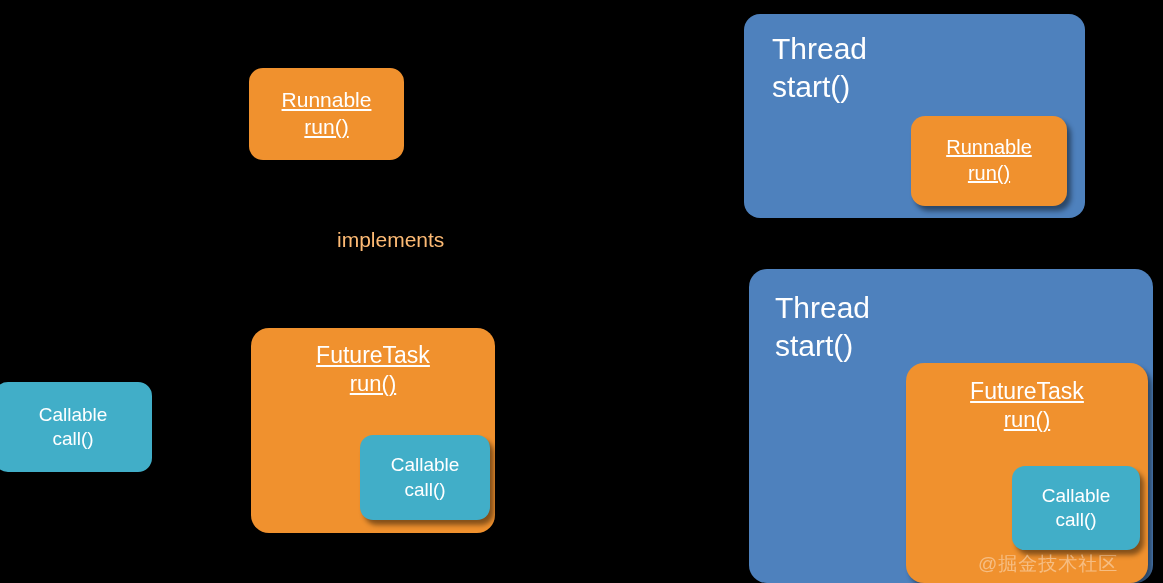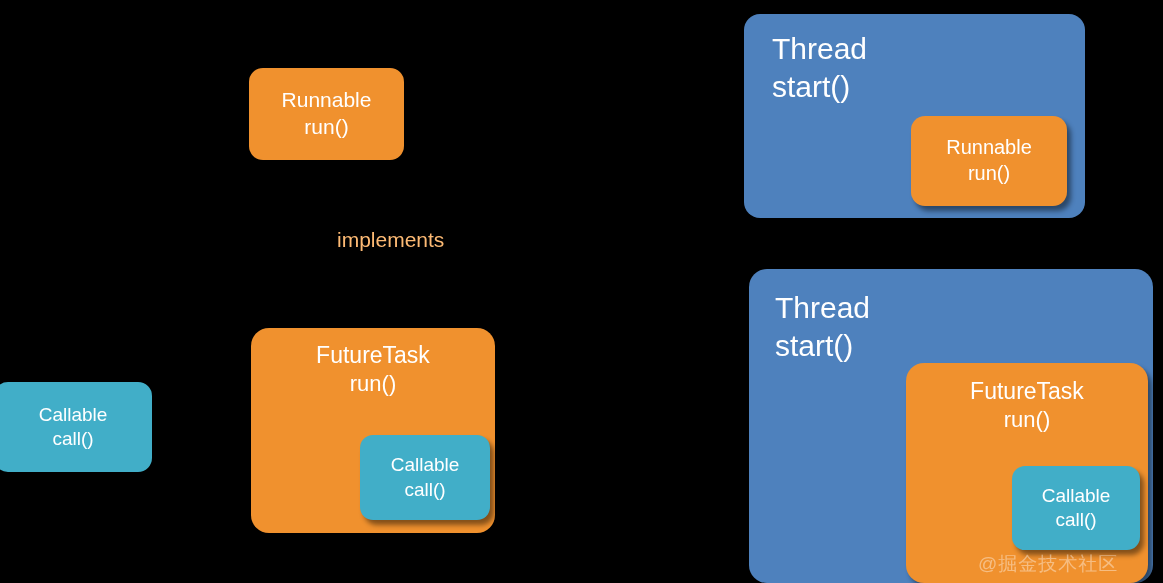--- a/index.html
+++ b/index.html
@@ -24,21 +24,21 @@
     flex-direction: column;
     align-items: center;
     color: #ffffff;
     text-align: center;
     line-height: 1.28;
     box-shadow: 4px 5px 5px rgba(0,0,0,0.45);
   }
   .box.left-align {
     align-items: flex-start;
   }
-  .orange  { background: #F0912E; }
+  .orange  { background: #F0912E; text-decoration: underline; }
   .blue    { background: #4E81BD; }
   .teal    { background: #41AEC8; }
 
   .title-line, .sub-line {
     white-space: nowrap;
     font-weight: 400;
   }
 
   
   #runnable-box {

